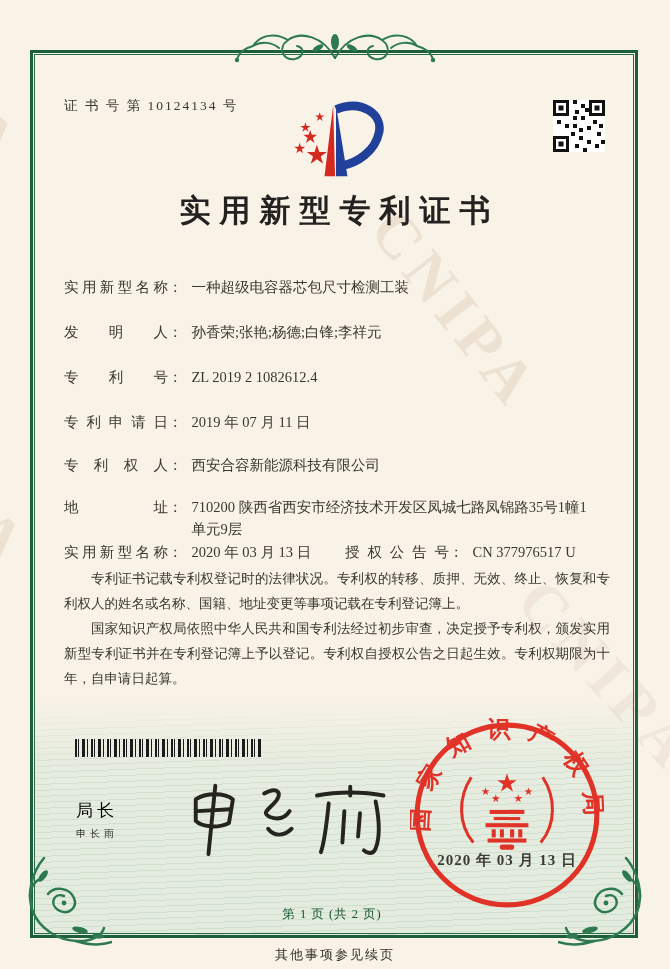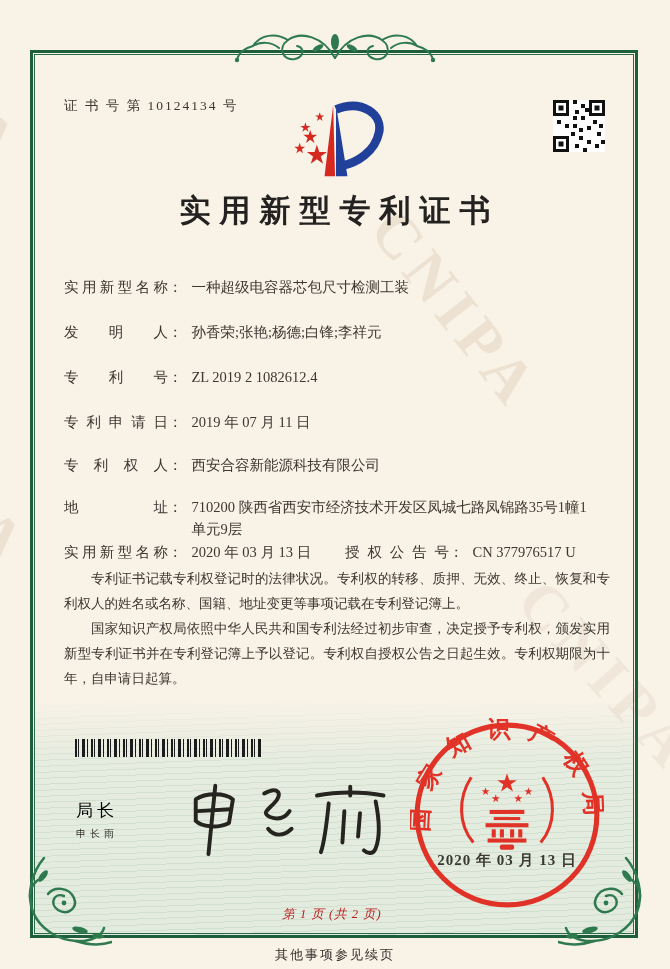--- a/index.html
+++ b/index.html
@@ -80,21 +80,21 @@
   .signer-title { position:absolute; z-index:3; left:76px; top:799px; font-size:17px; letter-spacing:4px; color:#000000; }
   .signer-name  { position:absolute; z-index:3; left:76px; top:827px; font-size:10px; letter-spacing:4px; color:#2e2b26; }
   .signature { position:absolute; z-index:3; left:182px; top:774px; }
   .seal { position:absolute; z-index:3; left:410px; top:718px; opacity:.93; }
   .seal-date {
     position:absolute; z-index:3; left:405px; top:851px; width:204px; text-align:center;
     font-size:15px; letter-spacing:1px; color:#3a3a30; font-weight:bold;
   }
   .page-footer {
     position:absolute; z-index:3; left:0; top:906px; width:664px; text-align:center;
-    font-size:12.5px; letter-spacing:1px; color:#b91c1c;font-style:italic;
+    font-size:12.5px; letter-spacing:1px; color:#14532d;
   }
   .continuation {
     position:absolute; z-index:3; left:0; top:946px; width:670px; text-align:center;
     font-size:13px; letter-spacing:2px; color:#33302a;
   }
 </style>
 </head>
 <body>
 
 <svg width="0" height="0" style="position:absolute" aria-hidden="true">

